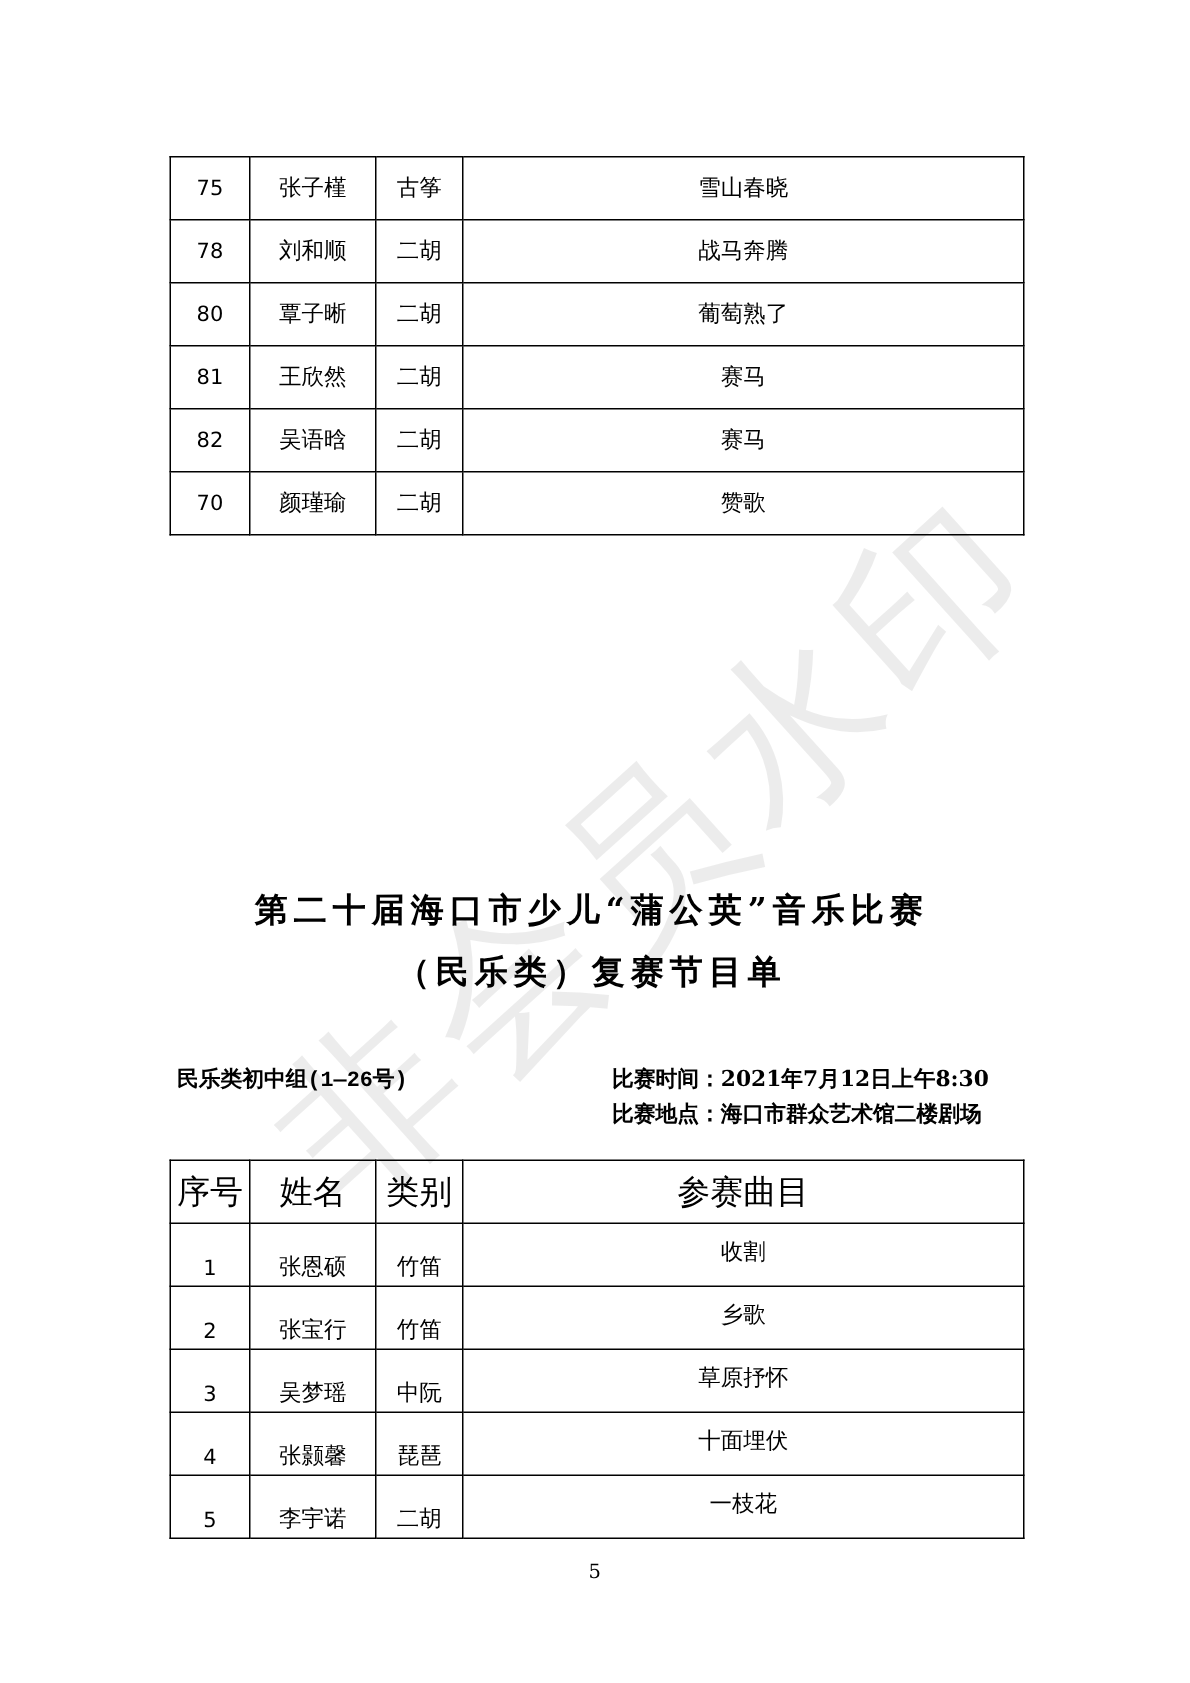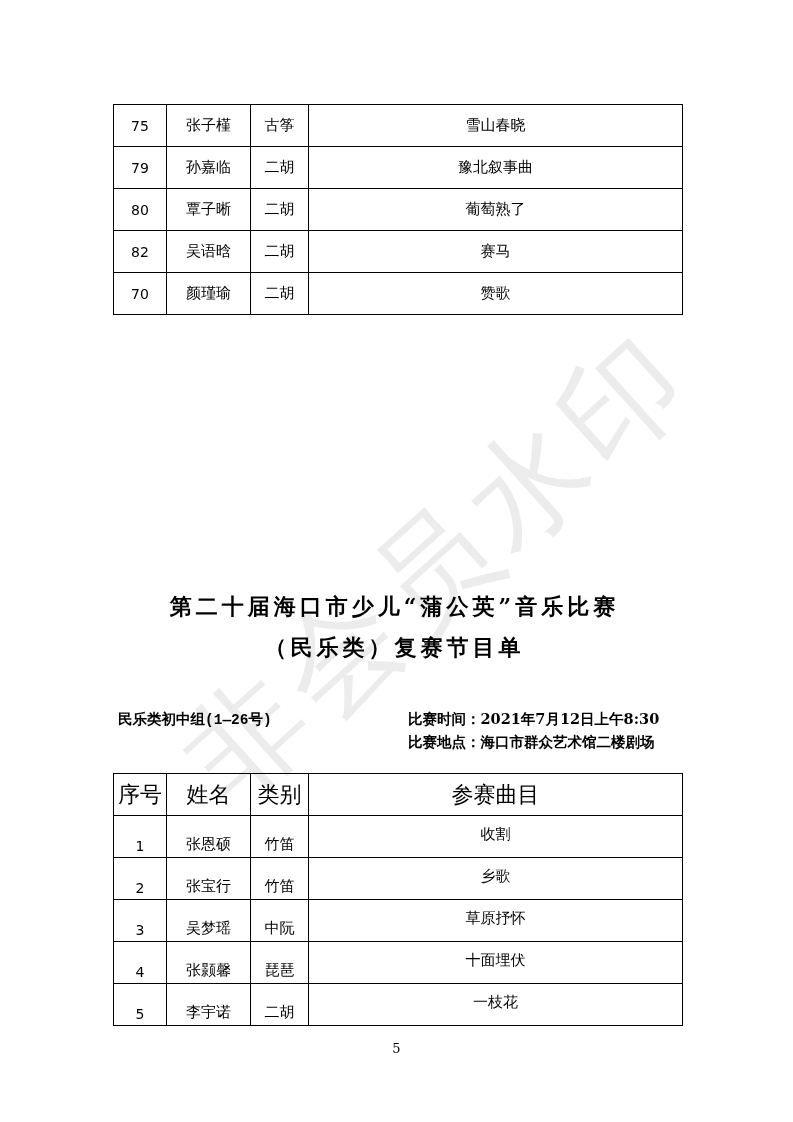--- a/index.html
+++ b/index.html
@@ -122,30 +122,36 @@
         <col class="c4">
       </colgroup>
     <tbody>
       <tr>
         <td class="num">75</td>
         <td>张子槿</td>
         <td>古筝</td>
         <td>雪山春晓</td>
       </tr>
       <tr>
-        <td class="num">79</td>
-        <td>孙嘉临</td>
-        <td>二胡</td>
-        <td>豫北叙事曲</td>
+        <td class="num">78</td>
+        <td>刘和顺</td>
+        <td>二胡</td>
+        <td>战马奔腾</td>
       </tr>
       <tr>
         <td class="num">80</td>
         <td>覃子晰</td>
         <td>二胡</td>
         <td>葡萄熟了</td>
+      </tr>
+      <tr>
+        <td class="num">81</td>
+        <td>王欣然</td>
+        <td>二胡</td>
+        <td>赛马</td>
       </tr>
       <tr>
         <td class="num">82</td>
         <td>吴语晗</td>
         <td>二胡</td>
         <td>赛马</td>
       </tr>
       <tr>
         <td class="num">70</td>
         <td>颜瑾瑜</td>

